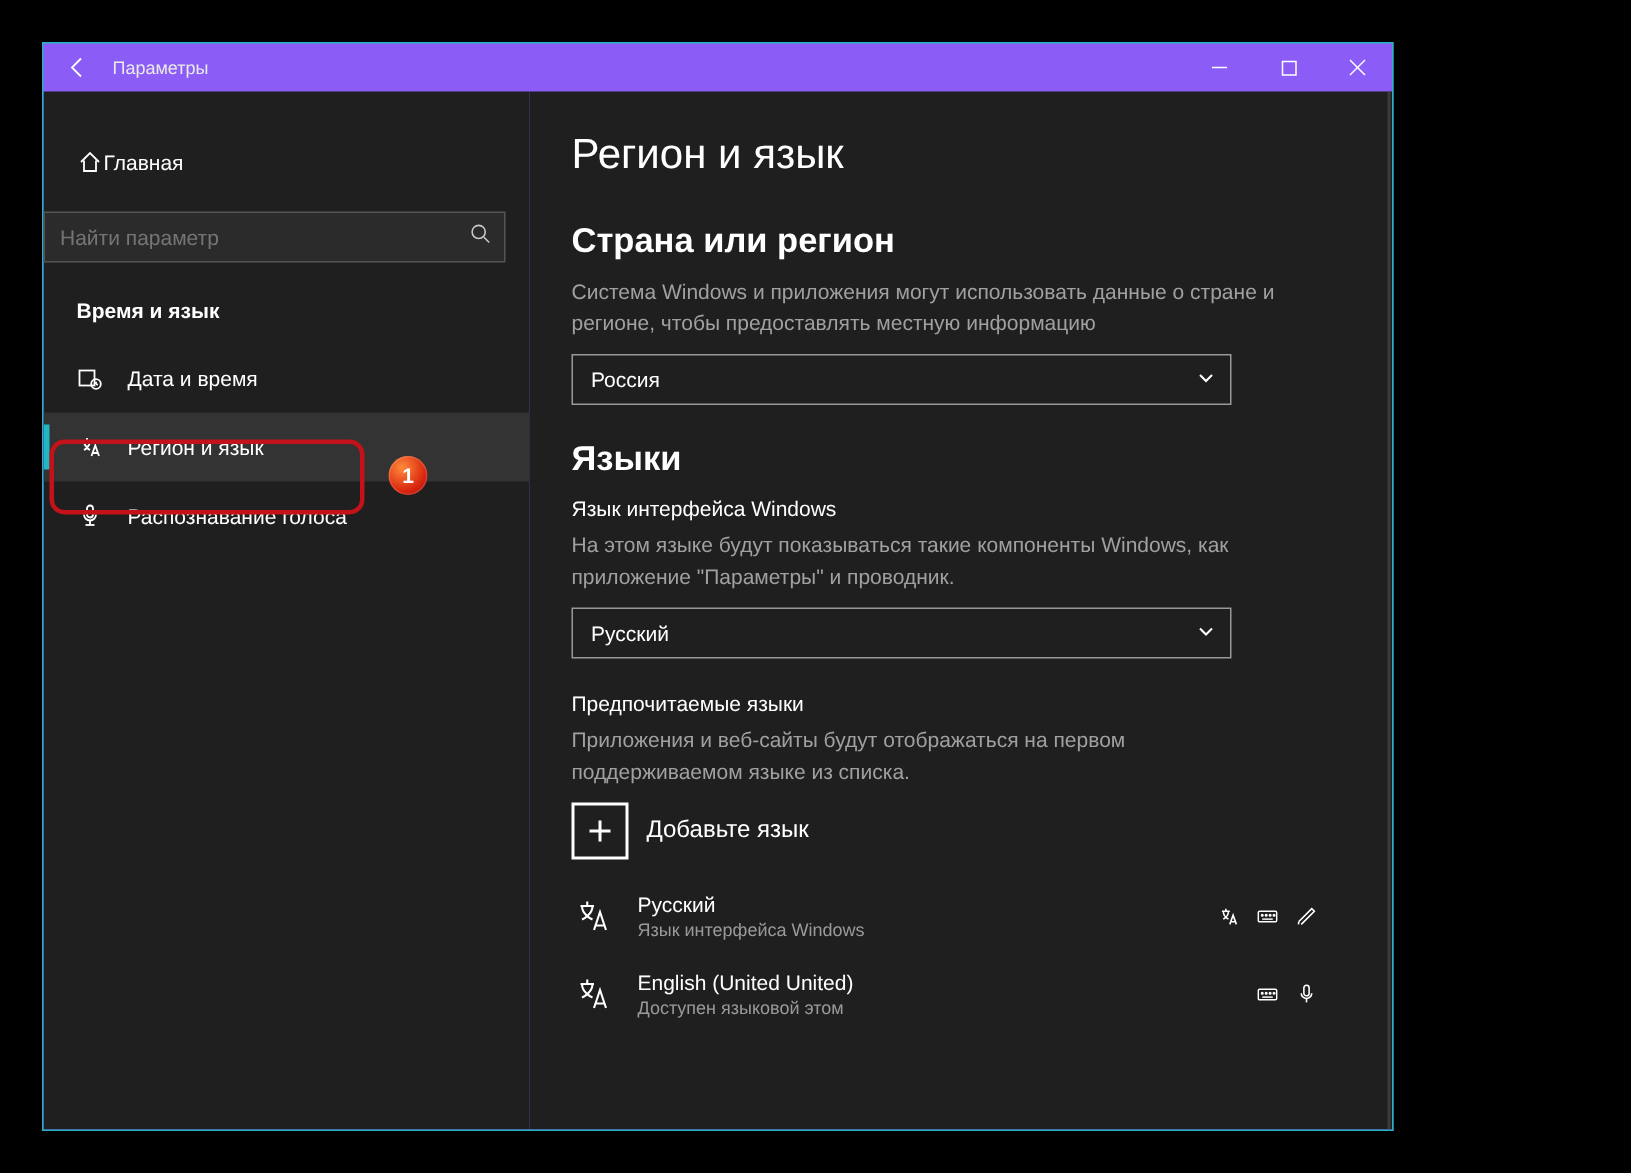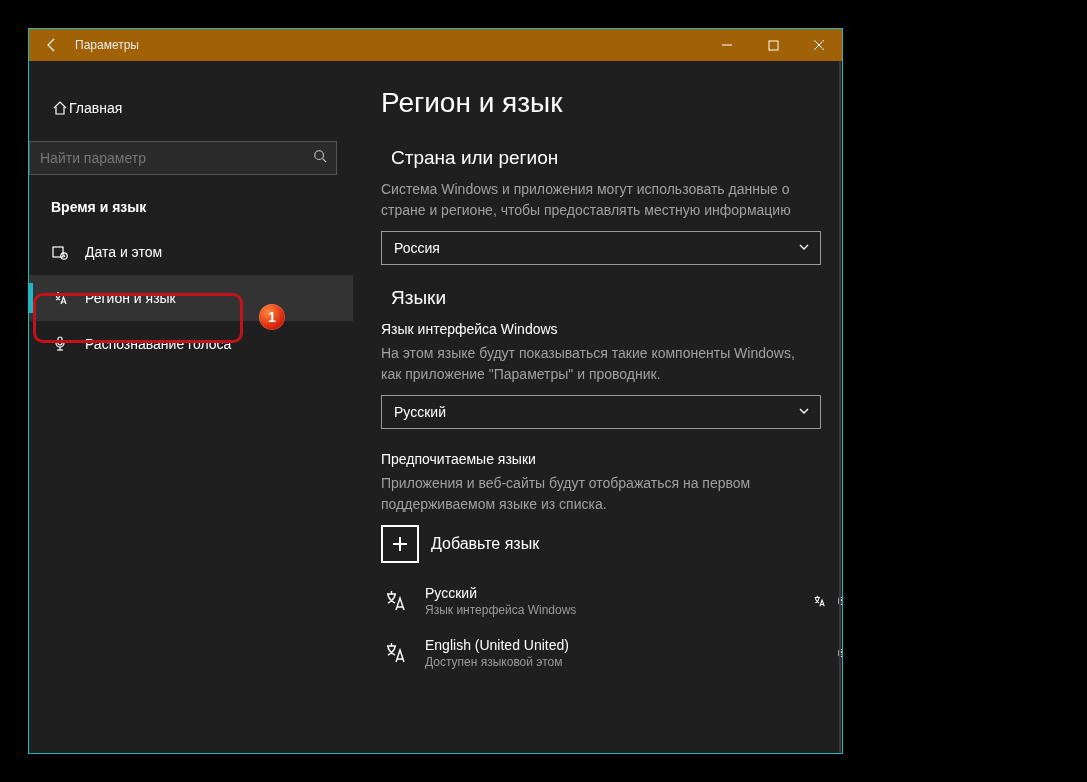--- a/index.html
+++ b/index.html
@@ -1,20 +1,20 @@
 <!DOCTYPE html>
 <html><head>
 <meta charset="utf-8">
 <style>
   * { box-sizing: border-box; margin: 0; padding: 0; font-family: "Segoe UI", Arial, sans-serif; }
   html, body { background: #000; }
   .stage { position: relative; width: 1087px; height: 782px; background: #000; overflow: hidden; }
   .window {
-    position: absolute; left: 28px; top: 28px; width: 815px; height: 726px;
-    background: #a16207; border: 1px solid #22b5c4; color: #fff; overflow: hidden;
+    position: absolute; left: 28px; top: 28px; width: 901px; height: 726px;
+    background: #8b5cf6; border: 1px solid #22b5c4; color: #fff; overflow: hidden;
   }
   
   .titlebar { height: 32px; display: flex; align-items: center; }
   .back-btn { width: 46px; height: 32px; display:flex; align-items:center; justify-content:center; }
   .title-text { font-size: 12px; color: #eaeaea; }
   .win-controls { margin-left: auto; display:flex; }
   .win-btn { width: 46px; height: 32px; display:flex; align-items:center; justify-content:center; }
   .win-btn svg { stroke: #fff; stroke-width: 1; fill: none; }
 
   .body { display:flex; height: calc(100% - 32px); }
@@ -32,21 +32,21 @@
   .search-icon { position:absolute; right:10px; top:50%; transform:translateY(-50%); }
   .section-label { font-size: 14px; font-weight: 600; color:#fff; padding: 6px 0 14px 22px; }
   .nav-item { height: 46px; display:flex; align-items:center; padding-left: 22px; gap: 16px; font-size: 14px; color:#fff; cursor:pointer; position:relative; }
   .nav-item.active { background: #333333; }
   .nav-item.active::before { content:""; position:absolute; left:0; top:8px; bottom:8px; width:4px; background:#22b5c4; }
   .icon16 { width:18px; height:18px; display:inline-flex; align-items:center; justify-content:center; }
 
   
   .content { flex:1; background:#1f1f1f; padding: 26px 28px 0 28px; overflow:hidden; position:relative; }
   .page-h1 { font-size: 28px; font-weight: 400; color:#fff; margin-bottom: 28px; }
-  .h2 { font-size: 19px; font-weight: 400; color:#fff; margin-bottom: 10px; margin-top: 6px; margin-left: 10px; }
+  .h2 { font-size: 23px; font-weight: 700; color:#fff; margin-bottom: 10px; margin-top: 6px; }
   .desc { font-size: 14px; color: #a0a0a0; line-height: 1.5; max-width: 480px; margin-bottom: 10px; }
   .subhead { font-size: 14px; color:#fff; margin-top: 12px; margin-bottom: 6px; }
   .dropdown {
     width: 440px; height: 34px; border: 1px solid #999; background:#1f1f1f;
     display:flex; align-items:center; justify-content:space-between; padding: 0 10px 0 12px;
     font-size: 14px; color:#fff; margin-bottom: 22px; cursor:pointer;
   }
   .add-lang { display:flex; align-items:center; gap: 12px; margin: 8px 0 12px 0; cursor:pointer; }
   .add-box { width: 38px; height: 38px; border: 2px solid #fff; display:flex; align-items:center; justify-content:center; }
   .lang-row { display:flex; align-items:center; justify-content:space-between; width: 500px; padding: 10px 0 10px 0; }
@@ -152,21 +152,21 @@
 
         <div class="nav-item">
           <span class="icon16">
             <svg width="16" height="16" viewBox="0 0 16 16" stroke="#fff" fill="none" stroke-width="1.2">
               <rect x="1" y="3" width="10" height="10"></rect>
                 <circle cx="12" cy="12" r="3.2"></circle>
                 <line x1="12" y1="10.5" x2="12" y2="12"></line>
                 <line x1="12" y1="12" x2="13.2" y2="12.6"></line>
             </svg>
           </span>
-          <span>Дата и этом</span>
+          <span>Дата и время</span>
         </div>
 
         <div class="nav-item active">
           <span class="icon16">
             <svg width="16" height="16" viewBox="0 0 16 16" stroke="#fff" fill="none" stroke-width="1.2">
               <path d="M3 4 H9 M6 2 V4 M4 4 C4 8 8 10 8 10 M8 4 C8 8 4 10 4 10"></path>
               <path d="M9 14 L11.5 7 L14 14 M9.8 12 H13.2"></path>
             </svg>
           </span>
           <span>Регион и язык</span>

